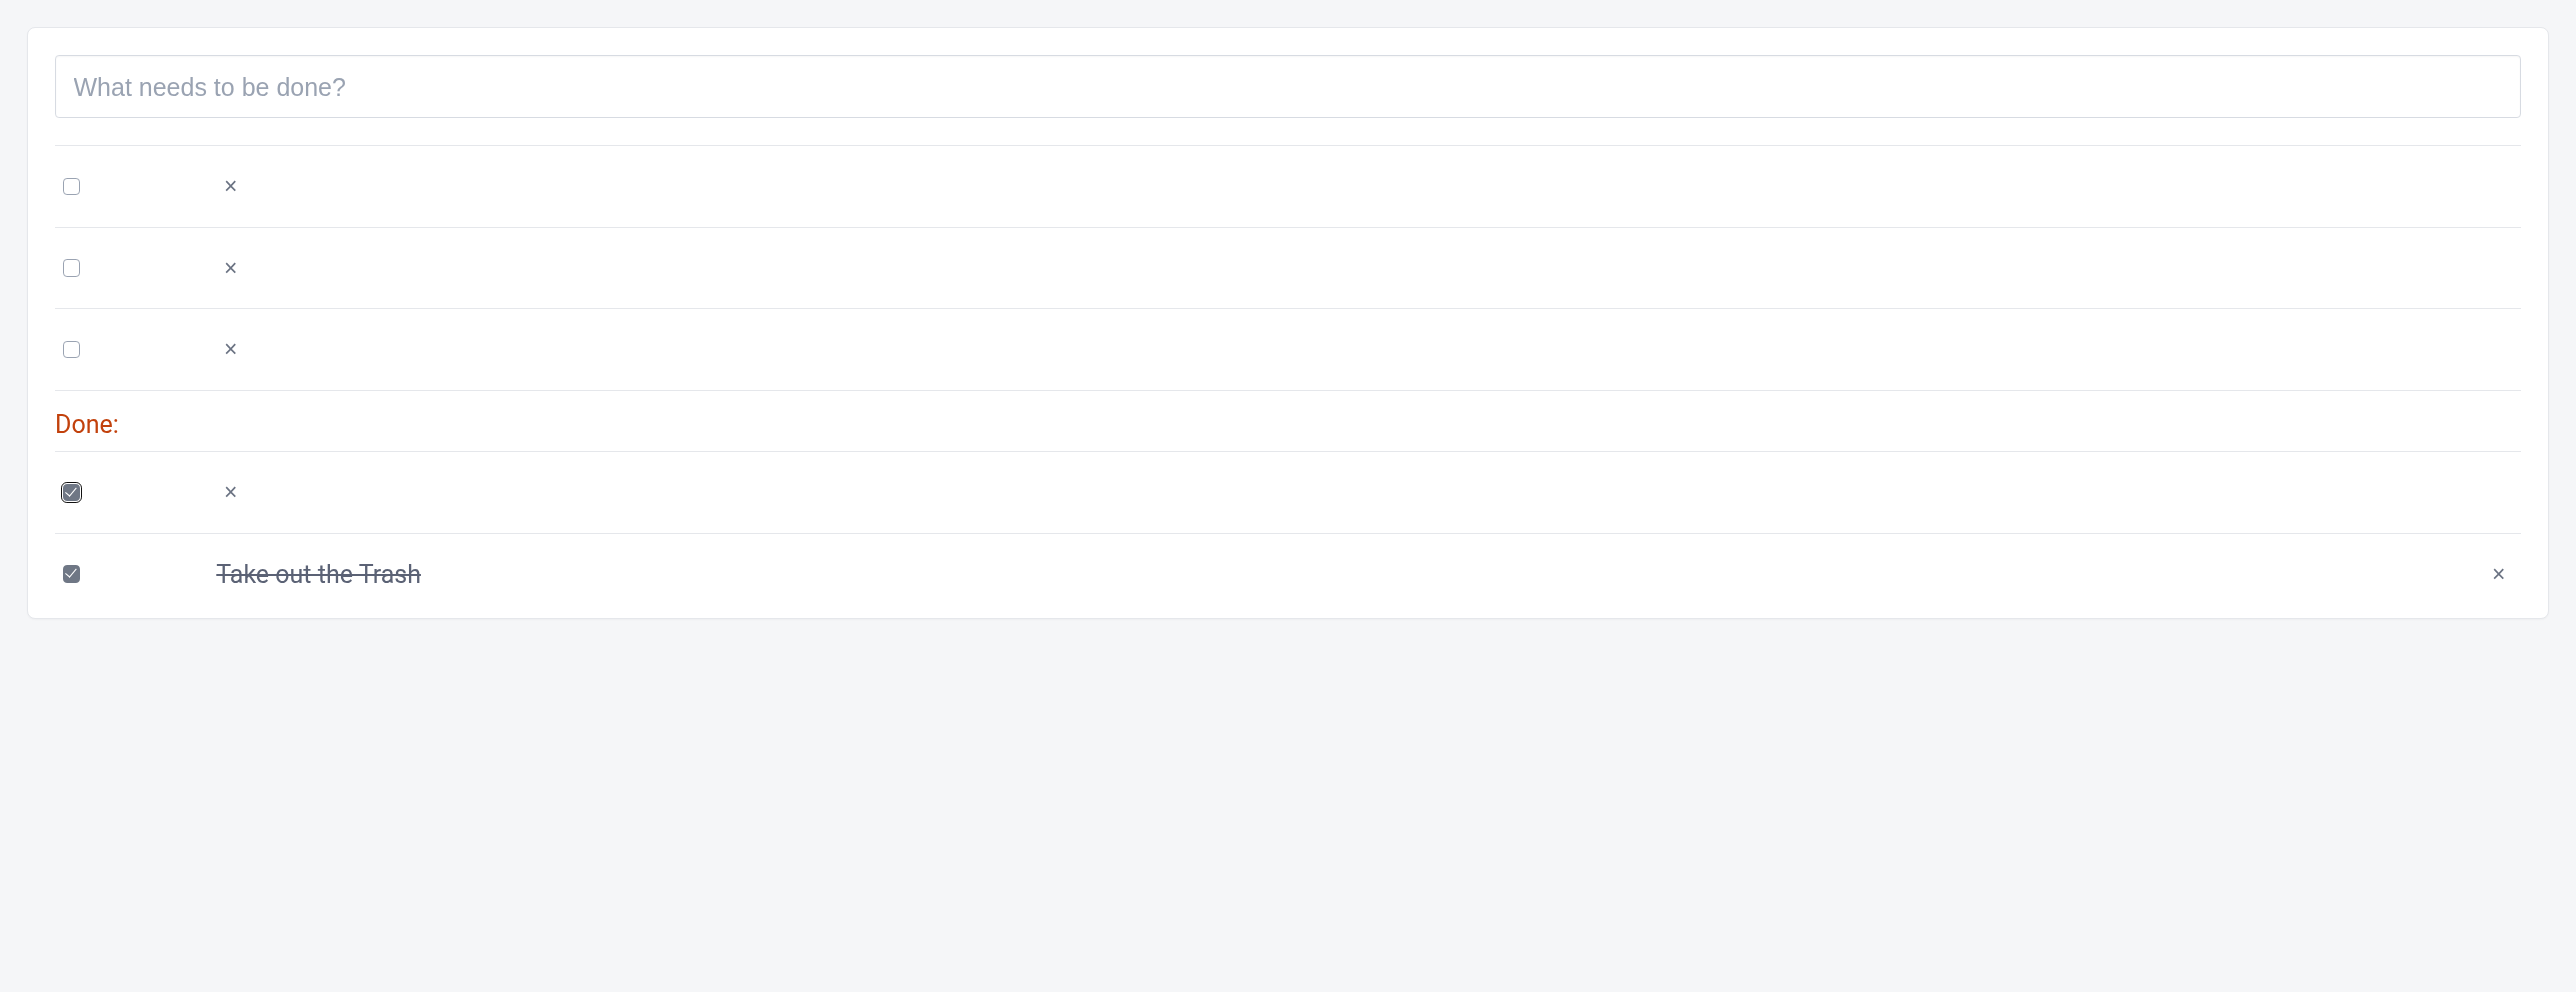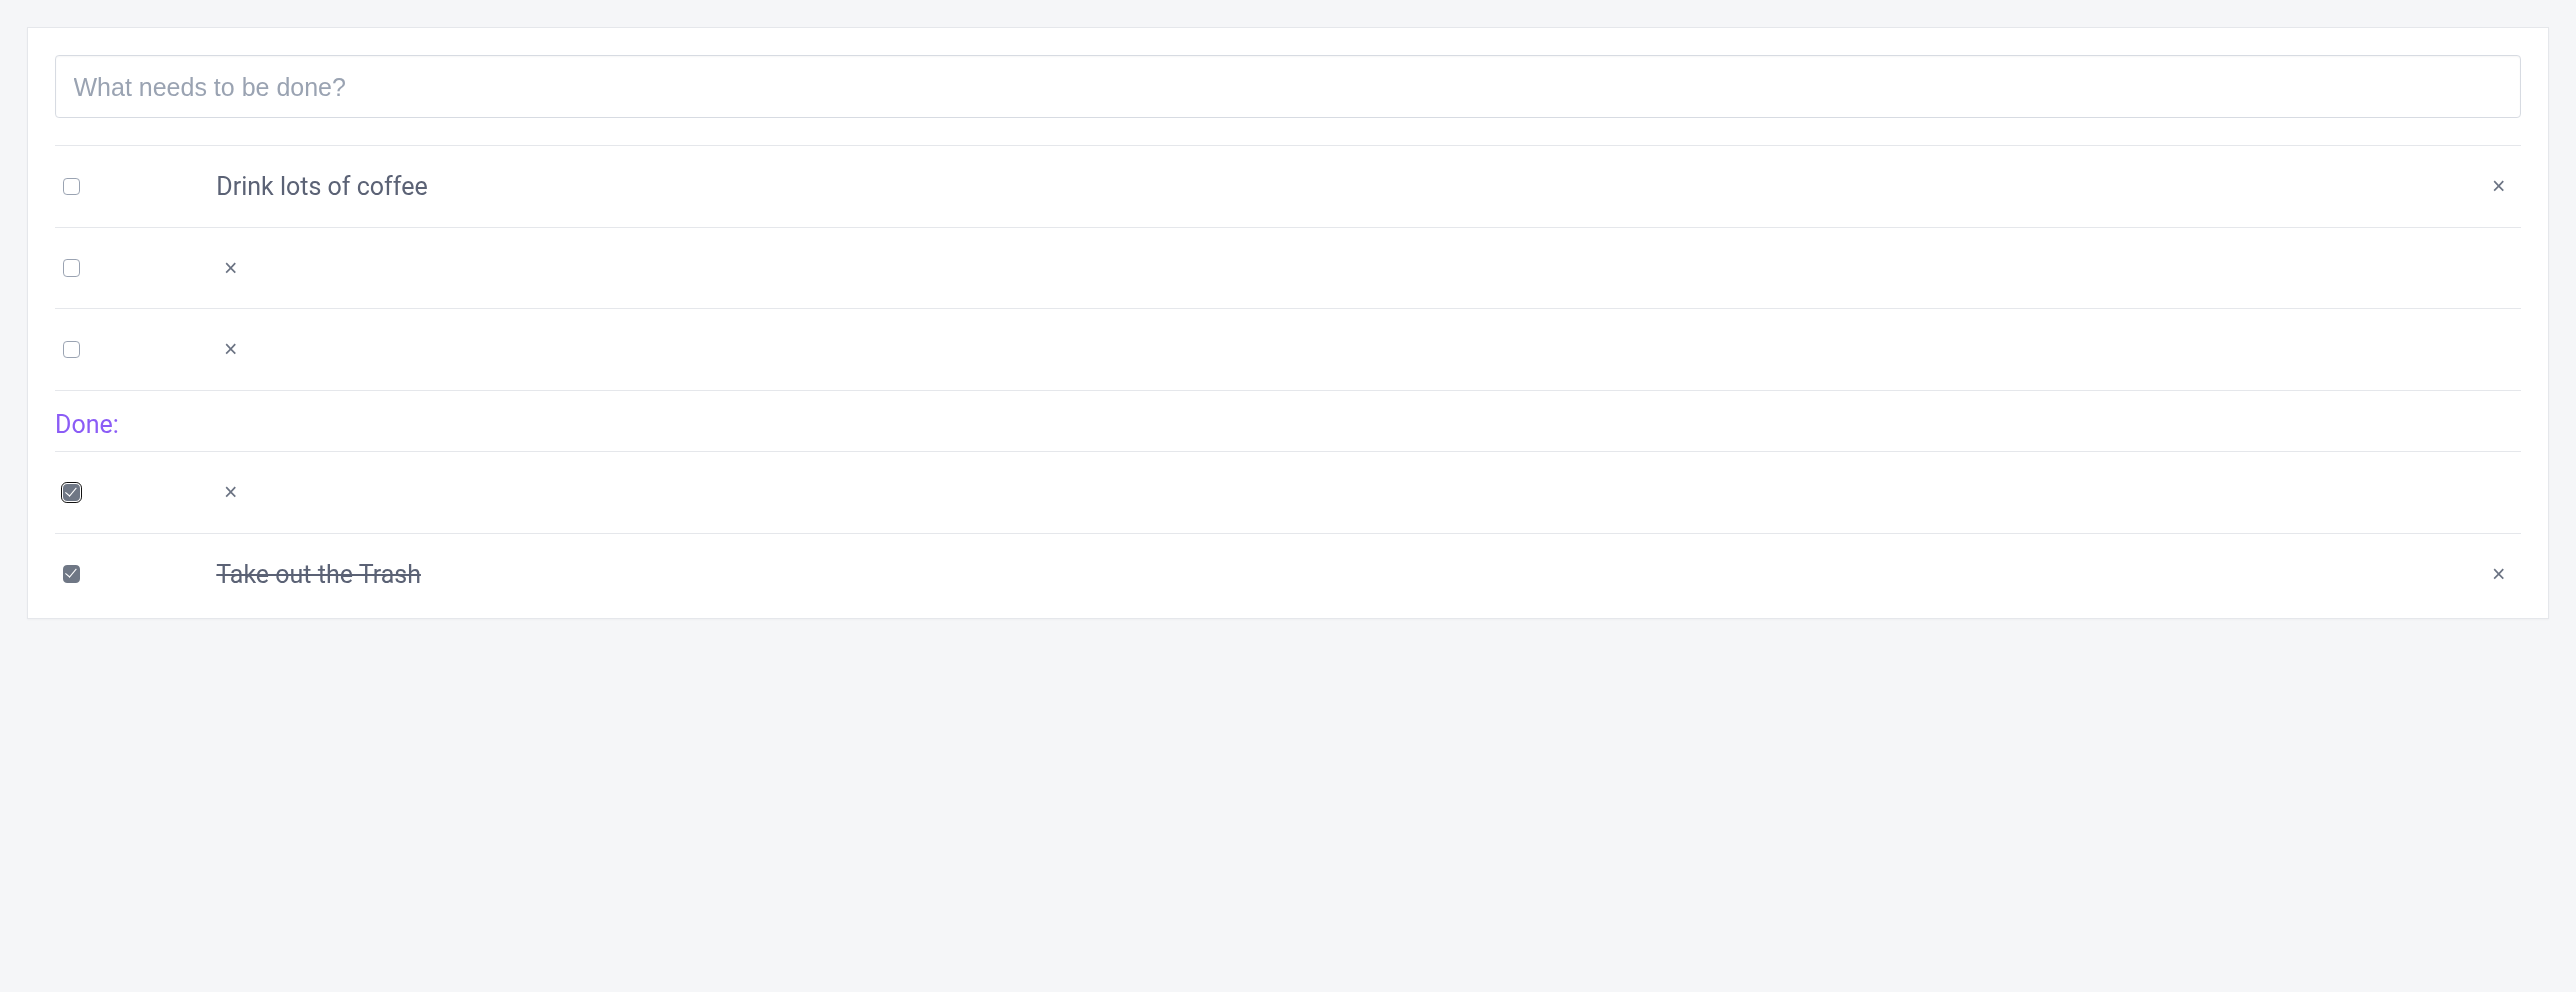--- a/index.html
+++ b/index.html
@@ -5,21 +5,21 @@
     * { box-sizing: border-box; margin: 0; padding: 0; }
     body {
       font-family: -apple-system, BlinkMacSystemFont, "Segoe UI", Roboto, Helvetica, Arial, sans-serif;
       background: #f5f6f8;
       padding: 27px;
       color: #596174;
     }
     .card {
       background: #ffffff;
       border: 1px solid #e5e7eb;
-      border-radius: 0;
+      border-radius: 8px;
       box-shadow: 0 1px 1.9px rgba(0,0,0,.03);
       padding: 27px 27px 3.9px 27px;
       width: 100%;
     }
     .new-todo {
       width: 100%;
       font-size: 25px;
       line-height: 1.2;
       padding: 15.6px 17.5px;
       border: 1px solid #d7dbe2;
@@ -83,39 +83,38 @@
       border: none;
       font-size: 23px;
       line-height: 1;
       color: #6b7383;
       cursor: pointer;
       padding: 5.8px 7.8px;
     }
     .section-header {
       padding: 19.5px 0 11.7px 0;
       font-size: 25px;
-      color: #8b5cf6;
+      color: #c2410c;
       border-bottom: 1px solid #e5e7eb;
     }
   </style>
 </head>
 <body>
 
 <div class="card">
 
   <input class="new-todo" type="text" placeholder="What needs to be done?" style="">
 
   <div class="divider"></div>
 
   
   <div class="row">
     <span class="cb-wrap">
       <input type="checkbox" class="cb" style="">
     </span>
-    <span class="label">Drink lots of coffee</span>
     <button class="del">
       <span>×</span>
     </button>
   </div>
 
   <div class="row">
     <span class="cb-wrap">
       <input type="checkbox" class="cb" style="">
     </span>
     <button class="del">

